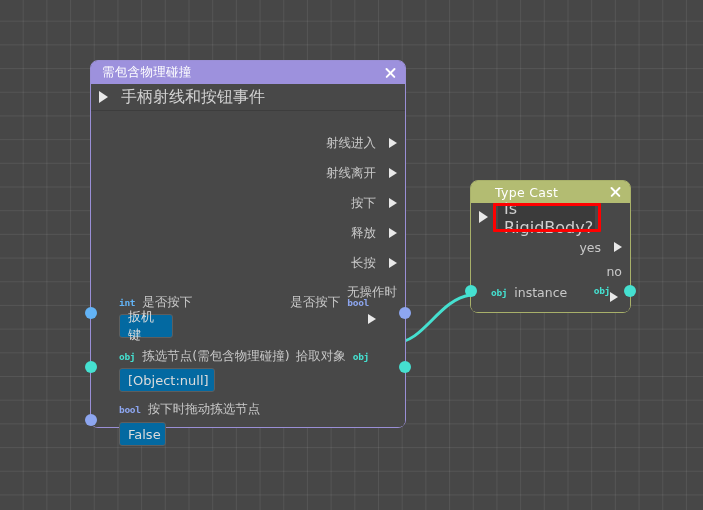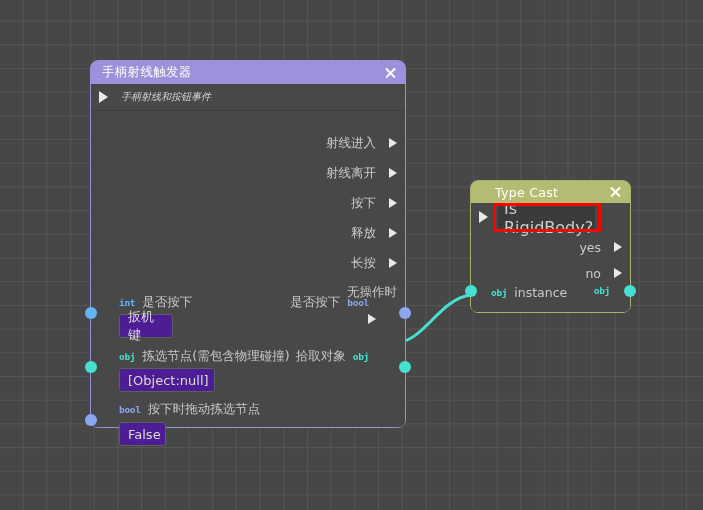--- a/index.html
+++ b/index.html
@@ -76,22 +76,22 @@
   #node-main .node-body { height: 343px; border-radius: 0 0 6px 6px; }
 
   
   .exec-header {
     display: flex; align-items: center;
     height: 27px;
     padding-left: 8px;
     border-bottom: 1px solid #3d3d3d;
   }
   .exec-header .label {
-    font-size: 10px; color: #d3d3d3;
-    margin-left: 13px; white-space: nowrap; font-style: italic;
+    font-size: 16px; color: #d3d3d3;
+    margin-left: 13px; white-space: nowrap;
   }
 
   .tri {
     width: 0; height: 0;
     border-left: 9px solid #e9e9e9;
     border-top: 6px solid transparent;
     border-bottom: 6px solid transparent;
     flex: none;
   }
   .tri-sm {
@@ -142,21 +142,21 @@
     gap: 7px;
     white-space: nowrap;
   }
   .field-row .name {
     font-size: 12.5px;
     color: #c8c8c8;
   }
 
   .value-box {
     position: absolute;
-    background: #4c1d95;
+    background: #0369a1;
     border: 1px solid #5e5e5e;
     border-radius: 3px;
     color: #dcdcdc;
     font-size: 13px;
     display: flex;
     align-items: center;
     padding: 0 8px;
     height: 24px;
     cursor: pointer;
   }
@@ -204,21 +204,21 @@
 
 <div id="canvas">
 
   <svg id="wire" width="703" height="510">
     <path d="M 394,343 C 424,343 438,300 470,295" stroke="#45e0d0" stroke-width="3" fill="none" stroke-linecap="round"></path>
   </svg>
 
   <div class="node" id="node-main">
 
     <div class="node-titlebar">
-      <div class="node-title">手柄射线触发器</div>
+      <div class="node-title">需包含物理碰撞</div>
       <div class="node-close"></div>
     </div>
 
     <div class="node-body">
 
       <div class="exec-header">
         <div class="tri"></div>
         <div class="label">手柄射线和按钮事件</div>
       </div>
 
@@ -293,21 +293,21 @@
     <div class="node-body">
 
       <div class="cast-exec tri"></div>
       <div class="cast-question">Is RigidBody?</div>
       <div class="redbox"></div>
 
       <div class="out-row" style="top:35px;">
         <div class="label">yes</div>
         <div class="tri tri-sm"></div>
       </div>
-      <div class="out-row" style="top:61px;">
+      <div class="out-row" style="top:61px;flex-direction:column;">
         <div class="label">no</div>
         <div class="tri tri-sm"></div>
       </div>
 
       <div class="port port-obj" style="left:-6px; top:82px;"></div>
       <div class="field-row" style="left:20px; top:82px;">
         <span class="typ typ-obj">obj</span>
         <span class="name">instance</span>
       </div>
       <div class="field-row" style="right:20px; top:82px;">

